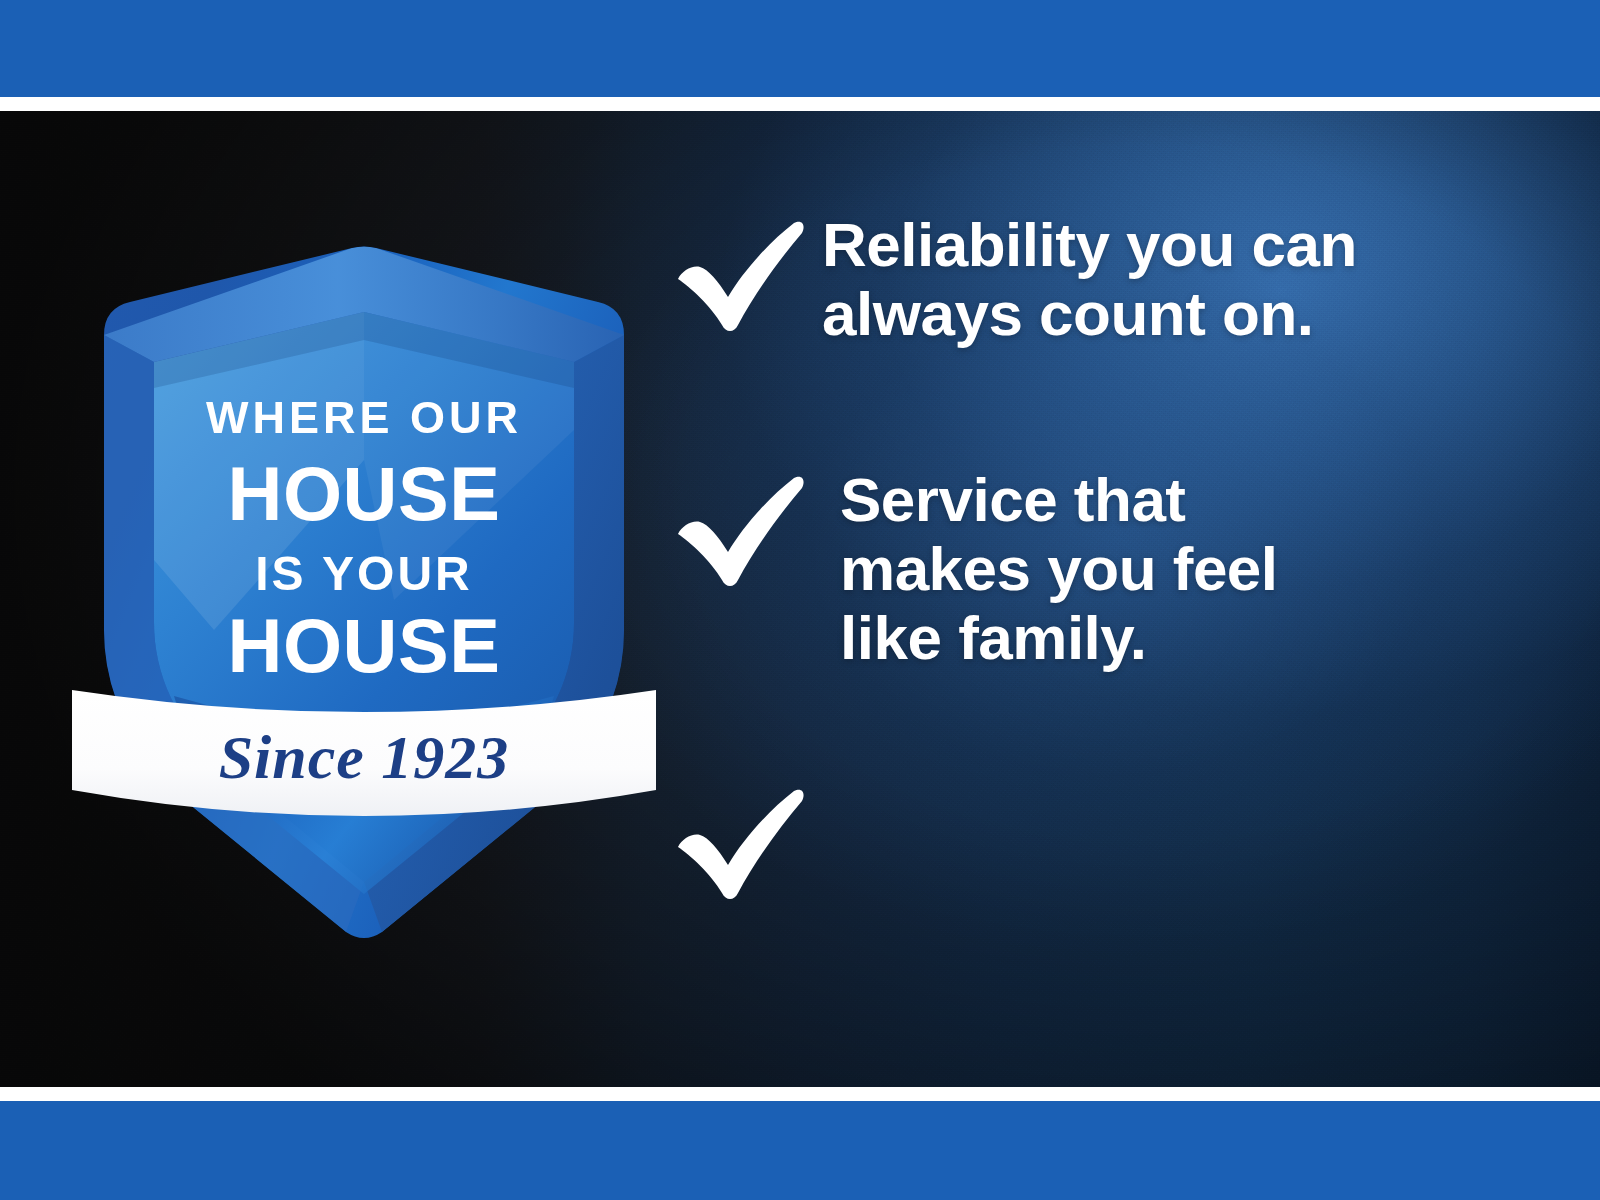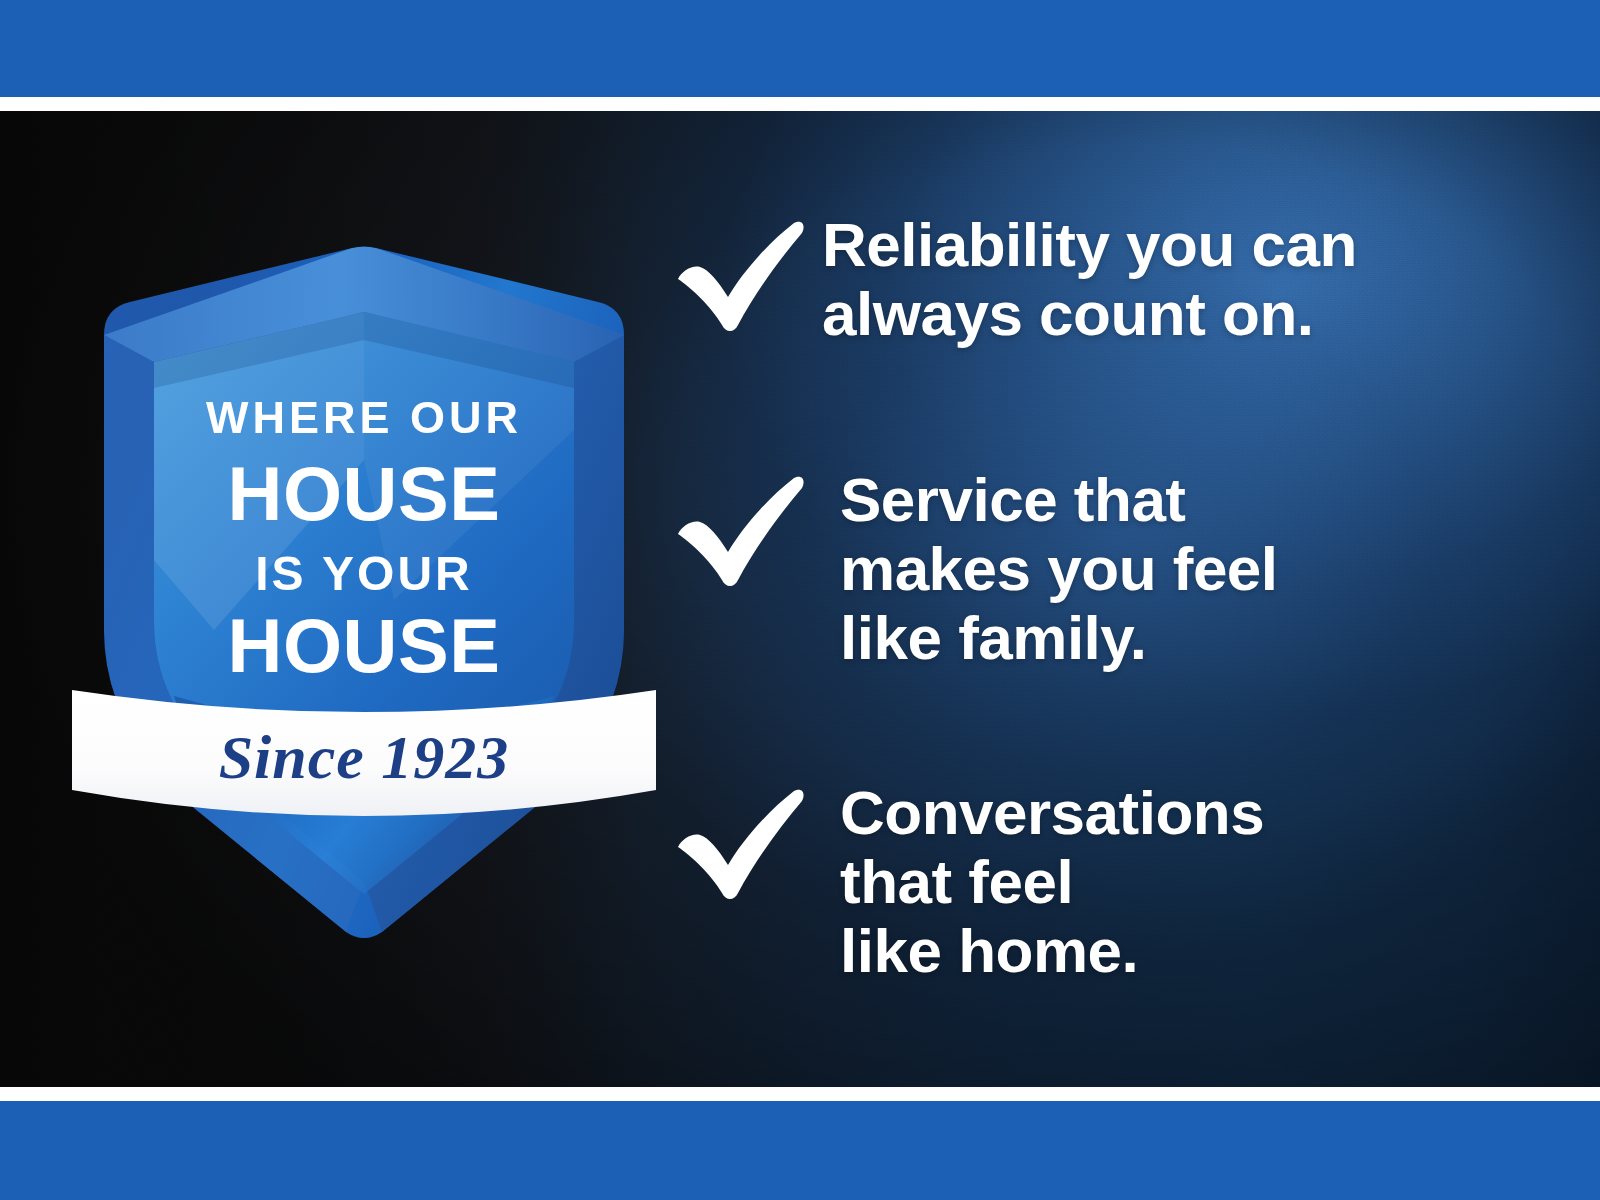--- a/index.html
+++ b/index.html
@@ -346,23 +346,20 @@
           <path d="M 6 62
                    C 10 54 20 48 28 50
                    C 36 52 46 64 56 80
                    C 70 56 96 26 122 6
                    C 130 2 134 8 130 16
                    C 106 44 82 78 66 108
                    C 62 116 54 116 50 108
                    C 38 88 18 70 6 62 Z" fill="#FFFFFF"></path>
         </svg>
       </div>
-      <div class="bullet-text">Conversations
-that feel
-like home.</div>
     </div>
 
   </div>
 
   <div class="bar-gap bottom"></div>
   <div class="brand-bar bottom"></div>
 
 </div>
 
 </body></html>

